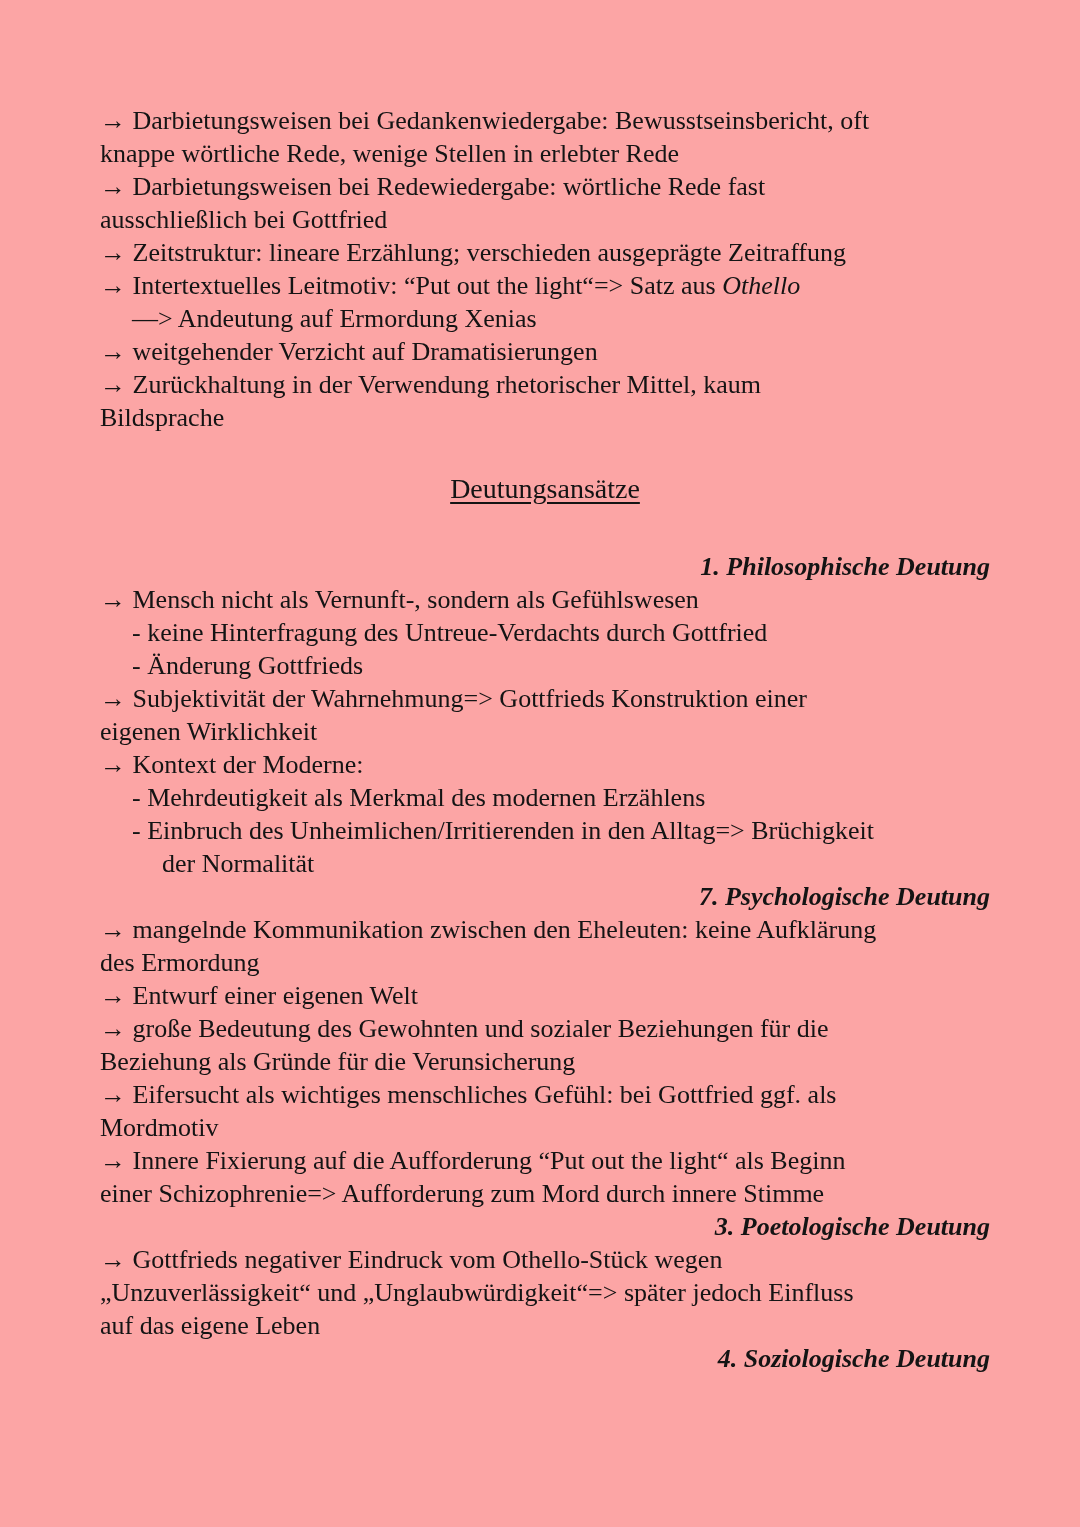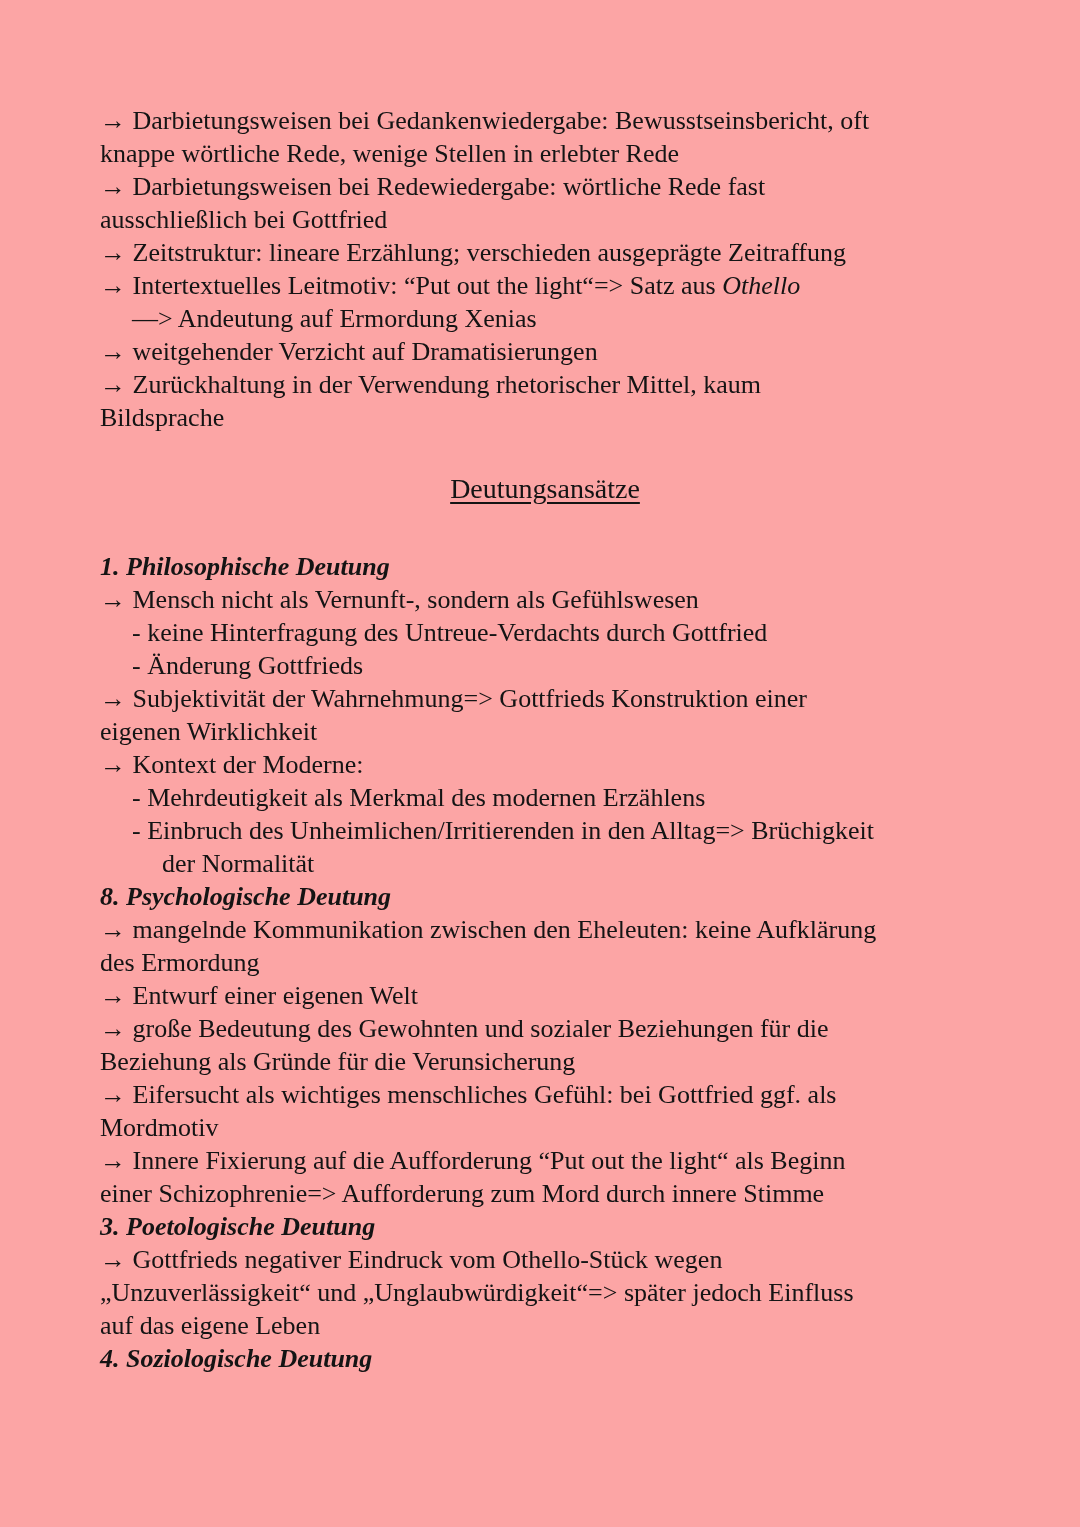--- a/index.html
+++ b/index.html
@@ -11,21 +11,21 @@
     background:#fca5a5;
     font-family:"Liberation Serif","DejaVu Serif",serif;
     font-size:26px;
     line-height:33px;
     color:#141414;
     overflow:hidden;
   }
   .line{white-space:nowrap;}
   .indent{padding-left:32px;}
   .indent2{padding-left:62px;}
-  .section{font-weight:bold;font-style:italic;}
+  .section{font-weight:bold;font-style:italic;text-align:right;}
   .it{font-style:italic;}
   .title{
     text-align:center;
     margin-top:38px;
     margin-bottom:44px;
   }
   .title-text{
     font-size:28px;
     text-decoration:underline;
     text-underline-offset:4px;
@@ -54,21 +54,21 @@
   <div class="line">→ Mensch nicht als Vernunft-, sondern als Gefühlswesen</div>
   <div class="line indent">- keine Hinterfragung des Untreue-Verdachts durch Gottfried</div>
   <div class="line indent">- Änderung Gottfrieds</div>
   <div class="line">→ Subjektivität der Wahrnehmung=&gt; Gottfrieds Konstruktion einer</div>
   <div class="line">eigenen Wirklichkeit</div>
   <div class="line">→ Kontext der Moderne:</div>
   <div class="line indent">- Mehrdeutigkeit als Merkmal des modernen Erzählens</div>
   <div class="line indent">- Einbruch des Unheimlichen/Irritierenden in den Alltag=&gt; Brüchigkeit</div>
   <div class="line indent2">der Normalität</div>
 
-  <div class="line section">8. Psychologische Deutung</div>
+  <div class="line section">7. Psychologische Deutung</div>
   <div class="line">→ mangelnde Kommunikation zwischen den Eheleuten: keine Aufklärung</div>
   <div class="line">des Ermordung</div>
   <div class="line">→ Entwurf einer eigenen Welt</div>
   <div class="line">→ große Bedeutung des Gewohnten und sozialer Beziehungen für die</div>
   <div class="line">Beziehung als Gründe für die Verunsicherung</div>
   <div class="line">→ Eifersucht als wichtiges menschliches Gefühl: bei Gottfried ggf. als</div>
   <div class="line">Mordmotiv</div>
   <div class="line">→ Innere Fixierung auf die Aufforderung “Put out the light“ als Beginn</div>
   <div class="line">einer Schizophrenie=&gt; Aufforderung zum Mord durch innere Stimme</div>
 

